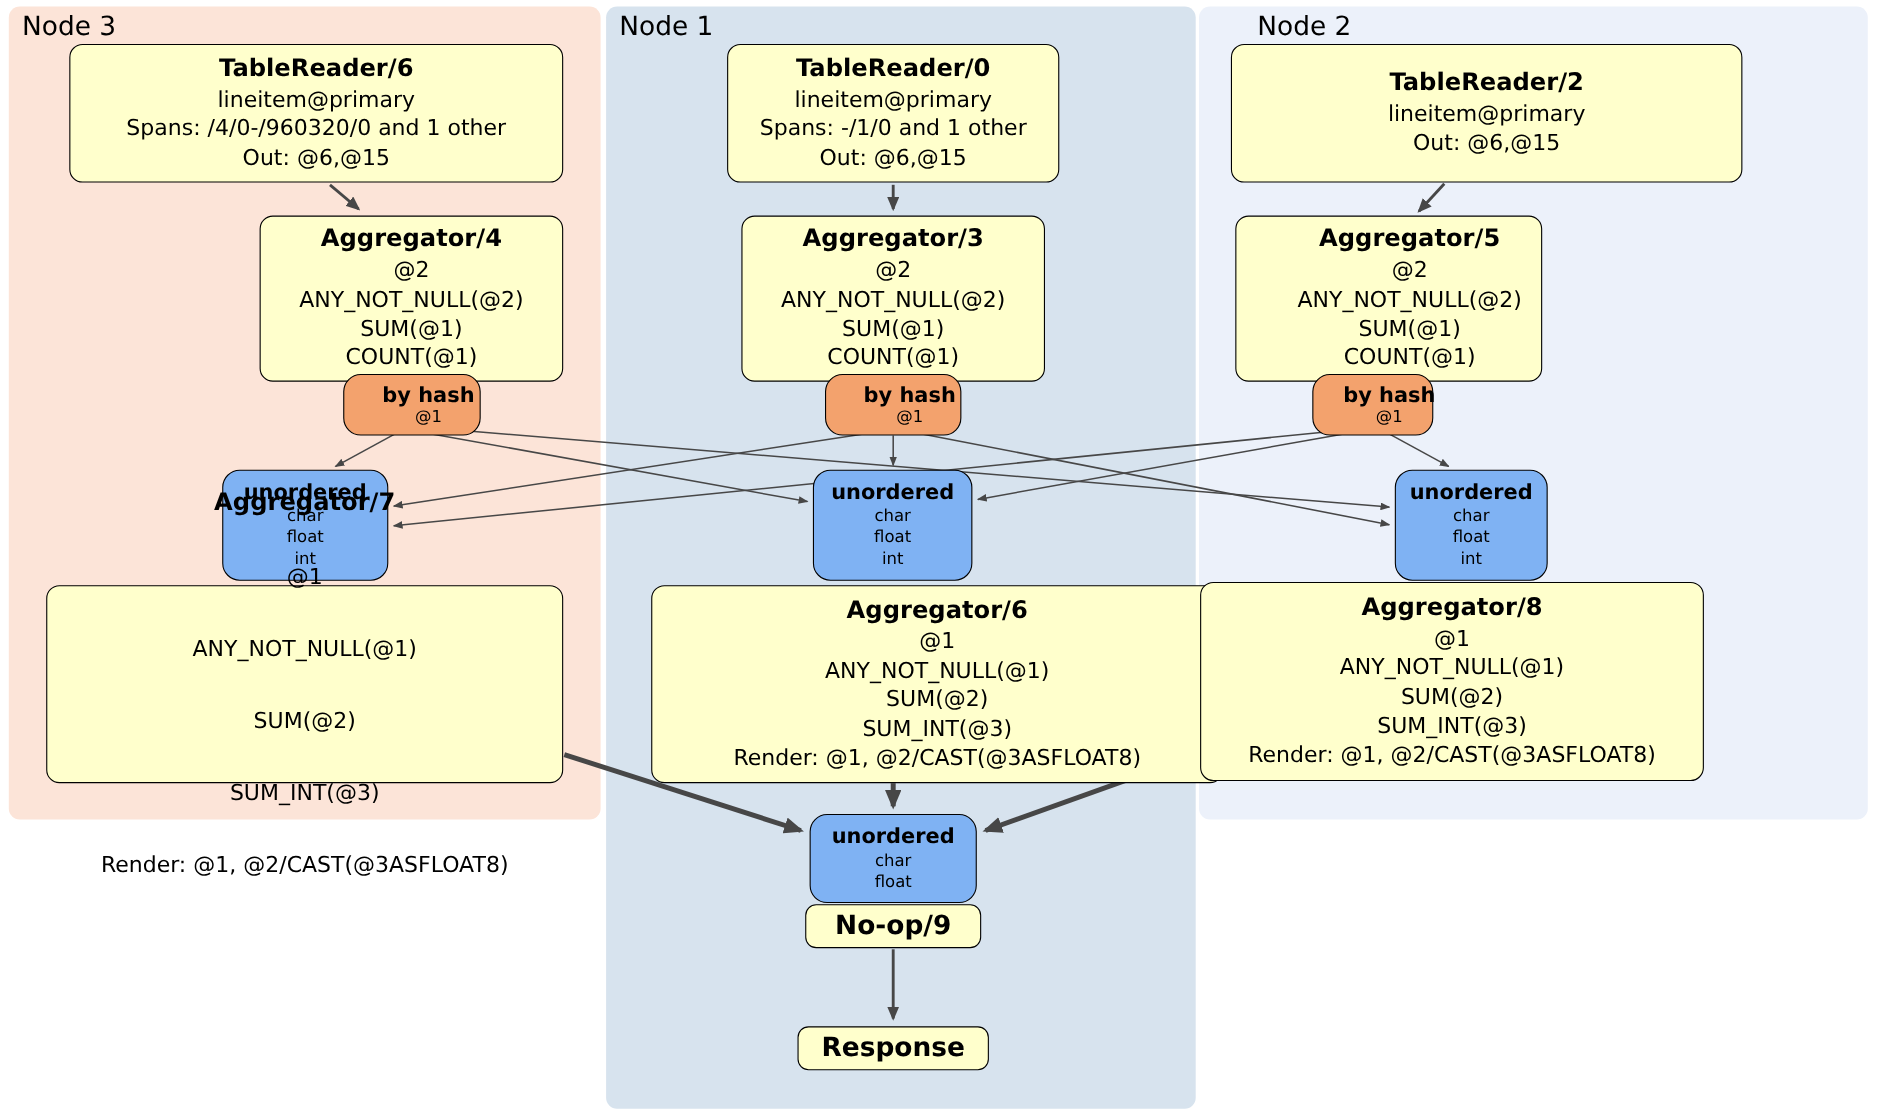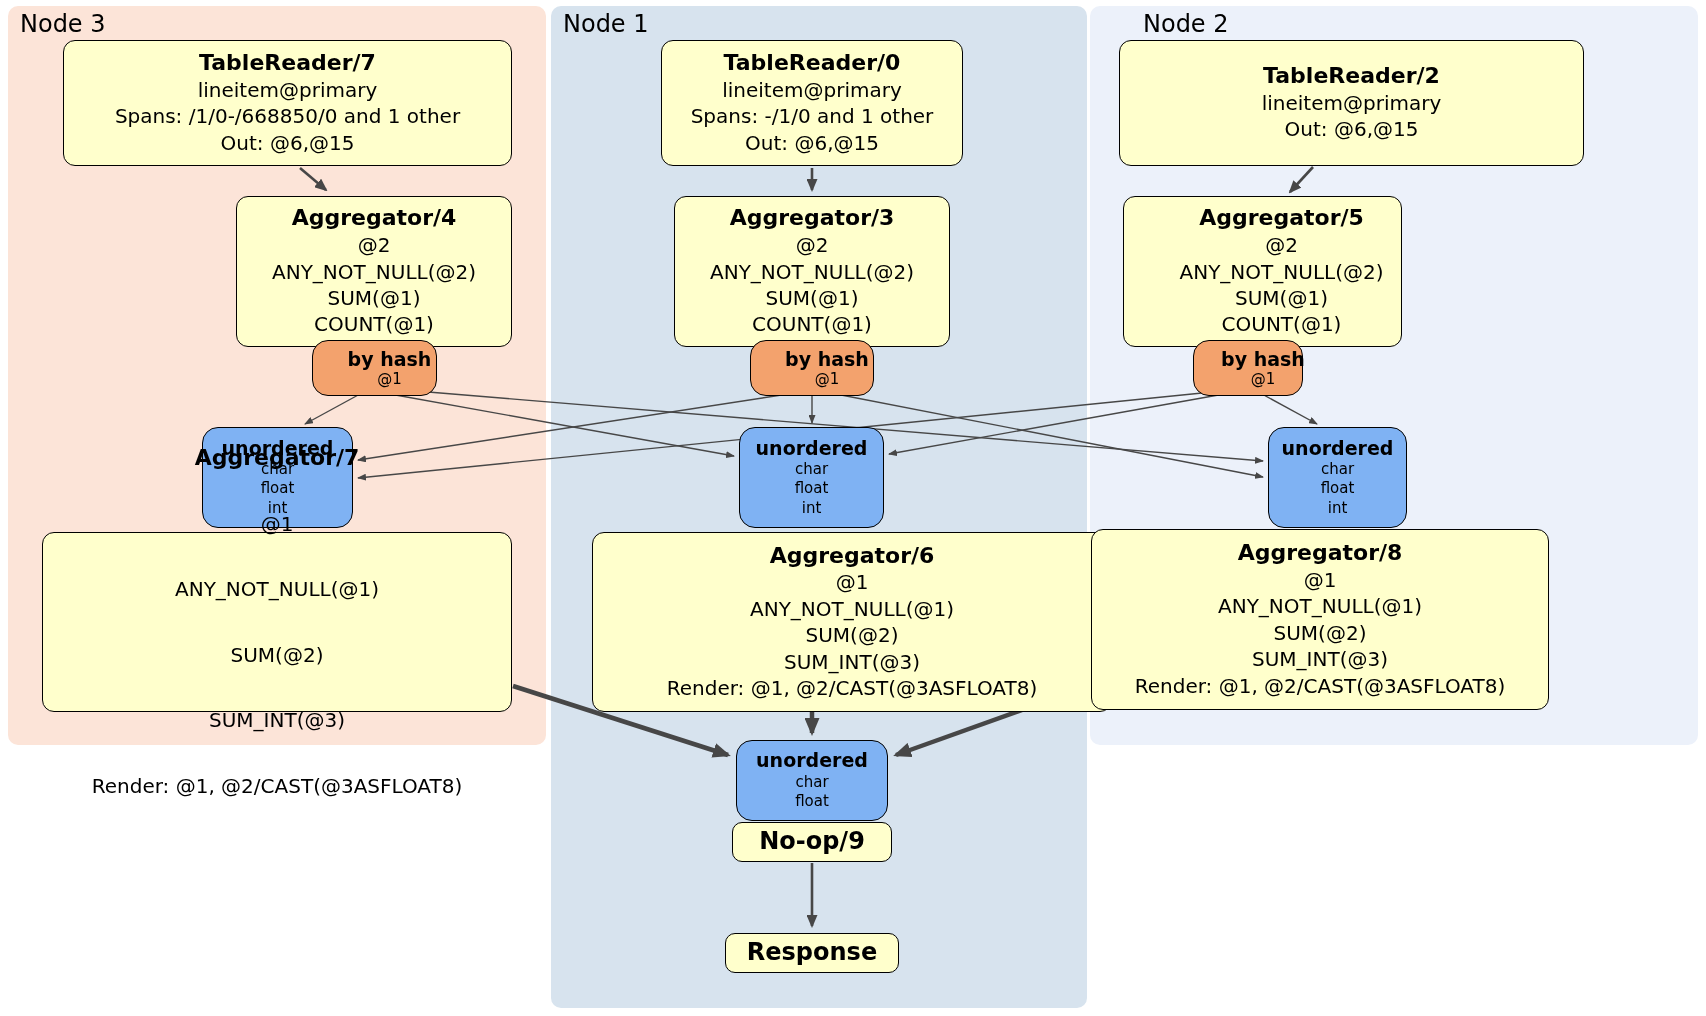--- a/index.html
+++ b/index.html
@@ -66,23 +66,23 @@
     <path class="edge-thin" marker-end="url(#arr-s)" d="M1212,392 L358,478"></path>
 
     <path class="edge-thick" marker-end="url(#arr-l)" d="M513,686 L728,755"></path>
     <path class="edge-thick" marker-end="url(#arr-l)" d="M812,712 L812,733"></path>
     <path class="edge-thick" marker-end="url(#arr-l)" d="M1089,686 L896,755"></path>
 
     <path class="edge-med" marker-end="url(#arr-m)" d="M812,863 L812,926"></path>
   </svg>
 
   <div class="box" style="left:63px;top:40px;width:449px;height:126px;">
-    <div class="title">TableReader/7</div>
+    <div class="title">TableReader/6</div>
     <div class="line">lineitem@primary</div>
-    <div class="line">Spans: /1/0-/668850/0 and 1 other</div>
+    <div class="line">Spans: /4/0-/960320/0 and 1 other</div>
     <div class="line">Out: @6,@15</div>
   </div>
   <div class="box" style="left:236px;top:196px;width:276px;height:151px;">
     <div class="title">Aggregator/4</div>
     <div class="line">@2</div>
     <div class="line">ANY_NOT_NULL(@2)</div>
     <div class="line">SUM(@1)</div>
     <div class="line">COUNT(@1)</div>
   </div>
   <div class="box router" style="left:312px;top:340px;width:125px;height:56px;">

